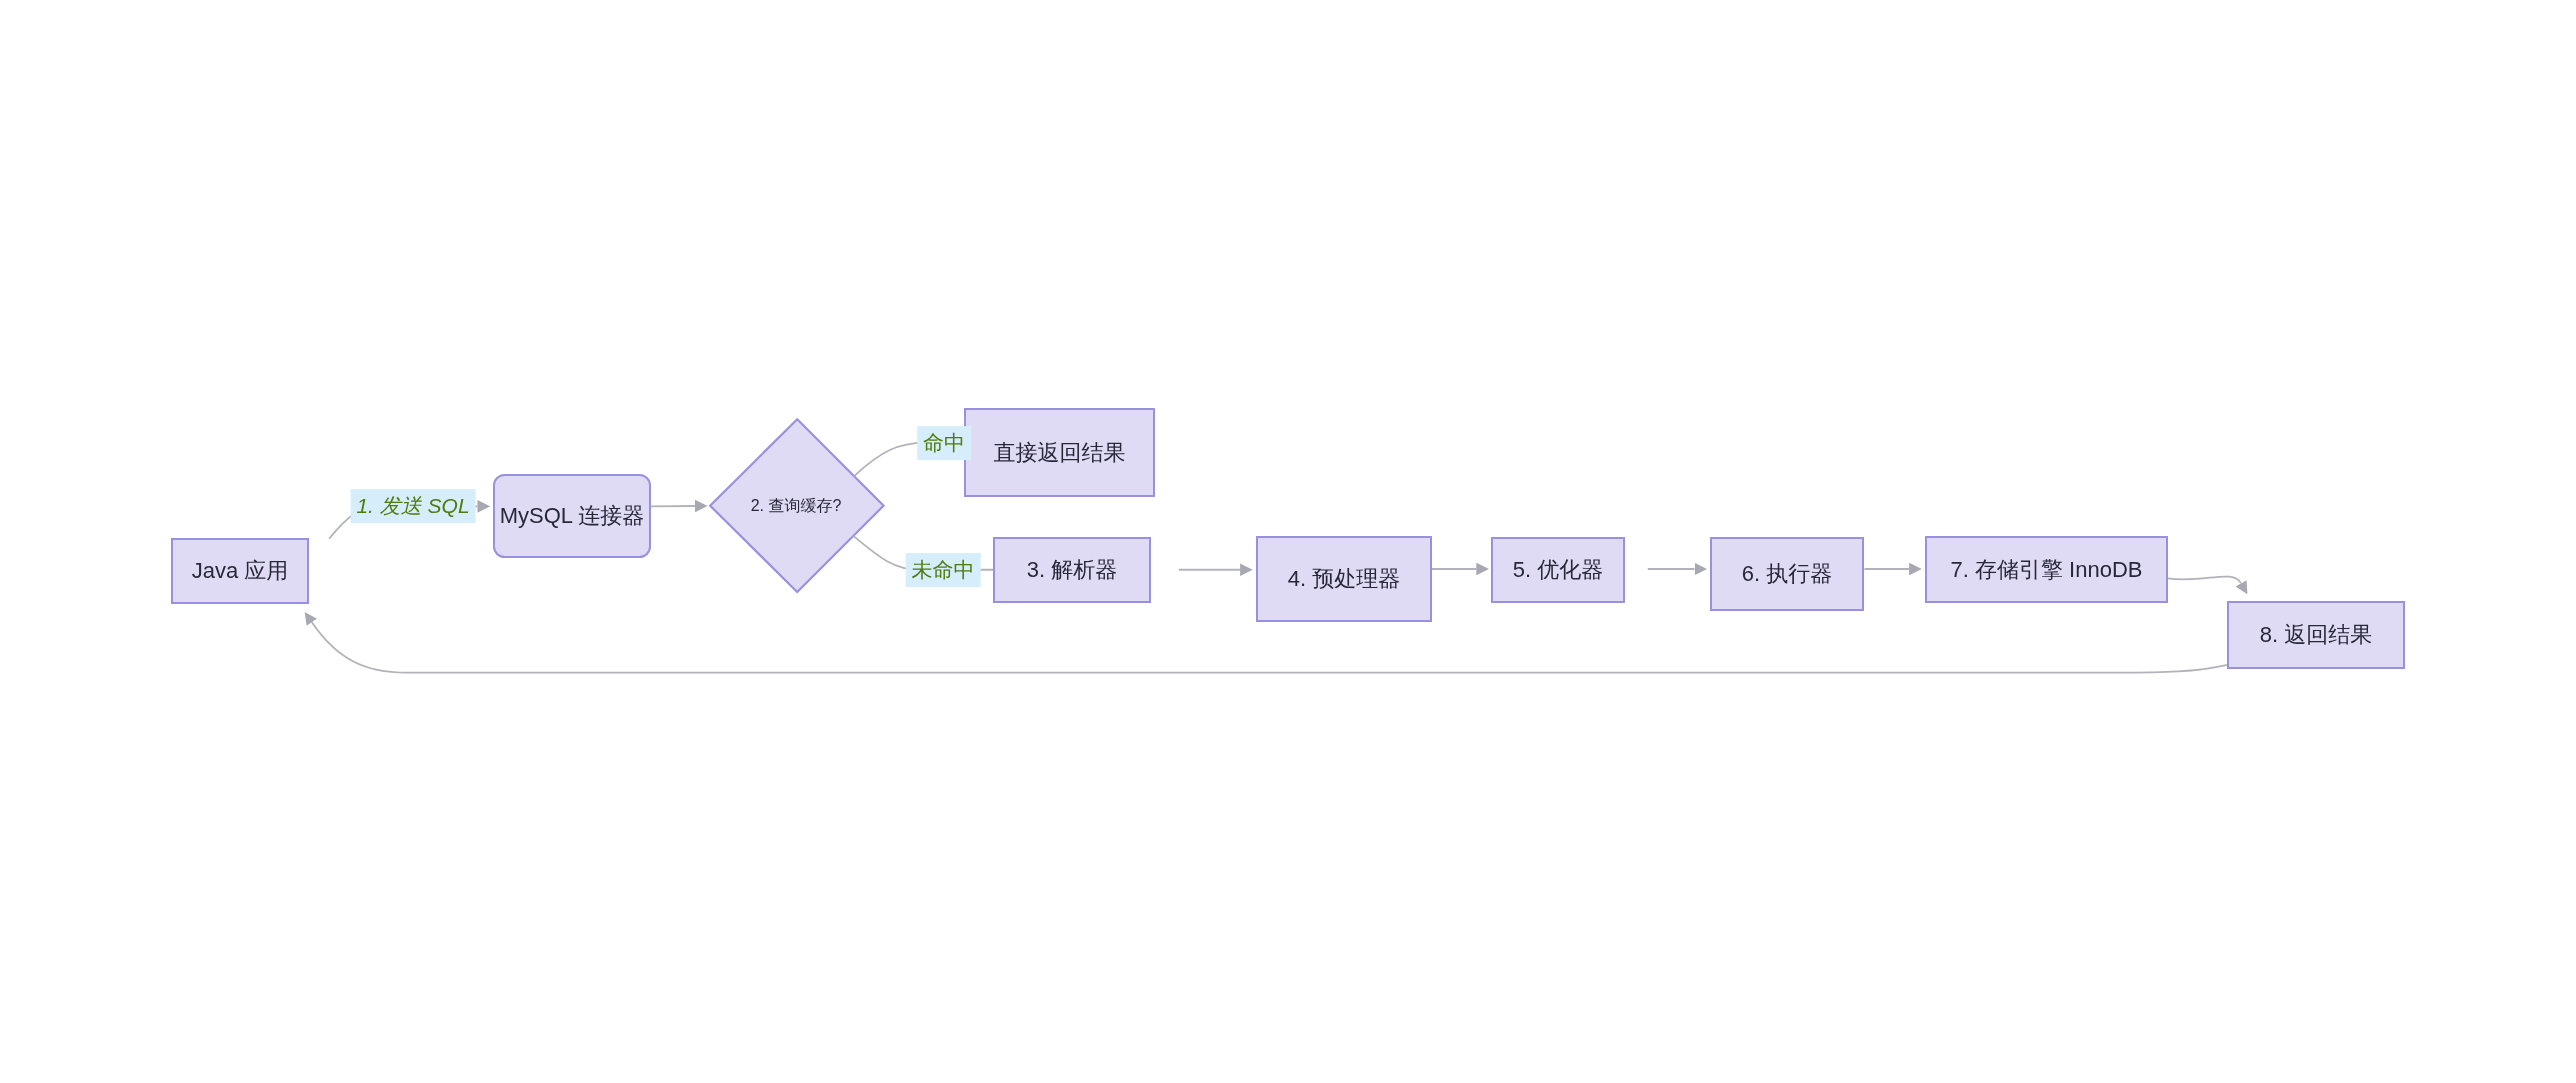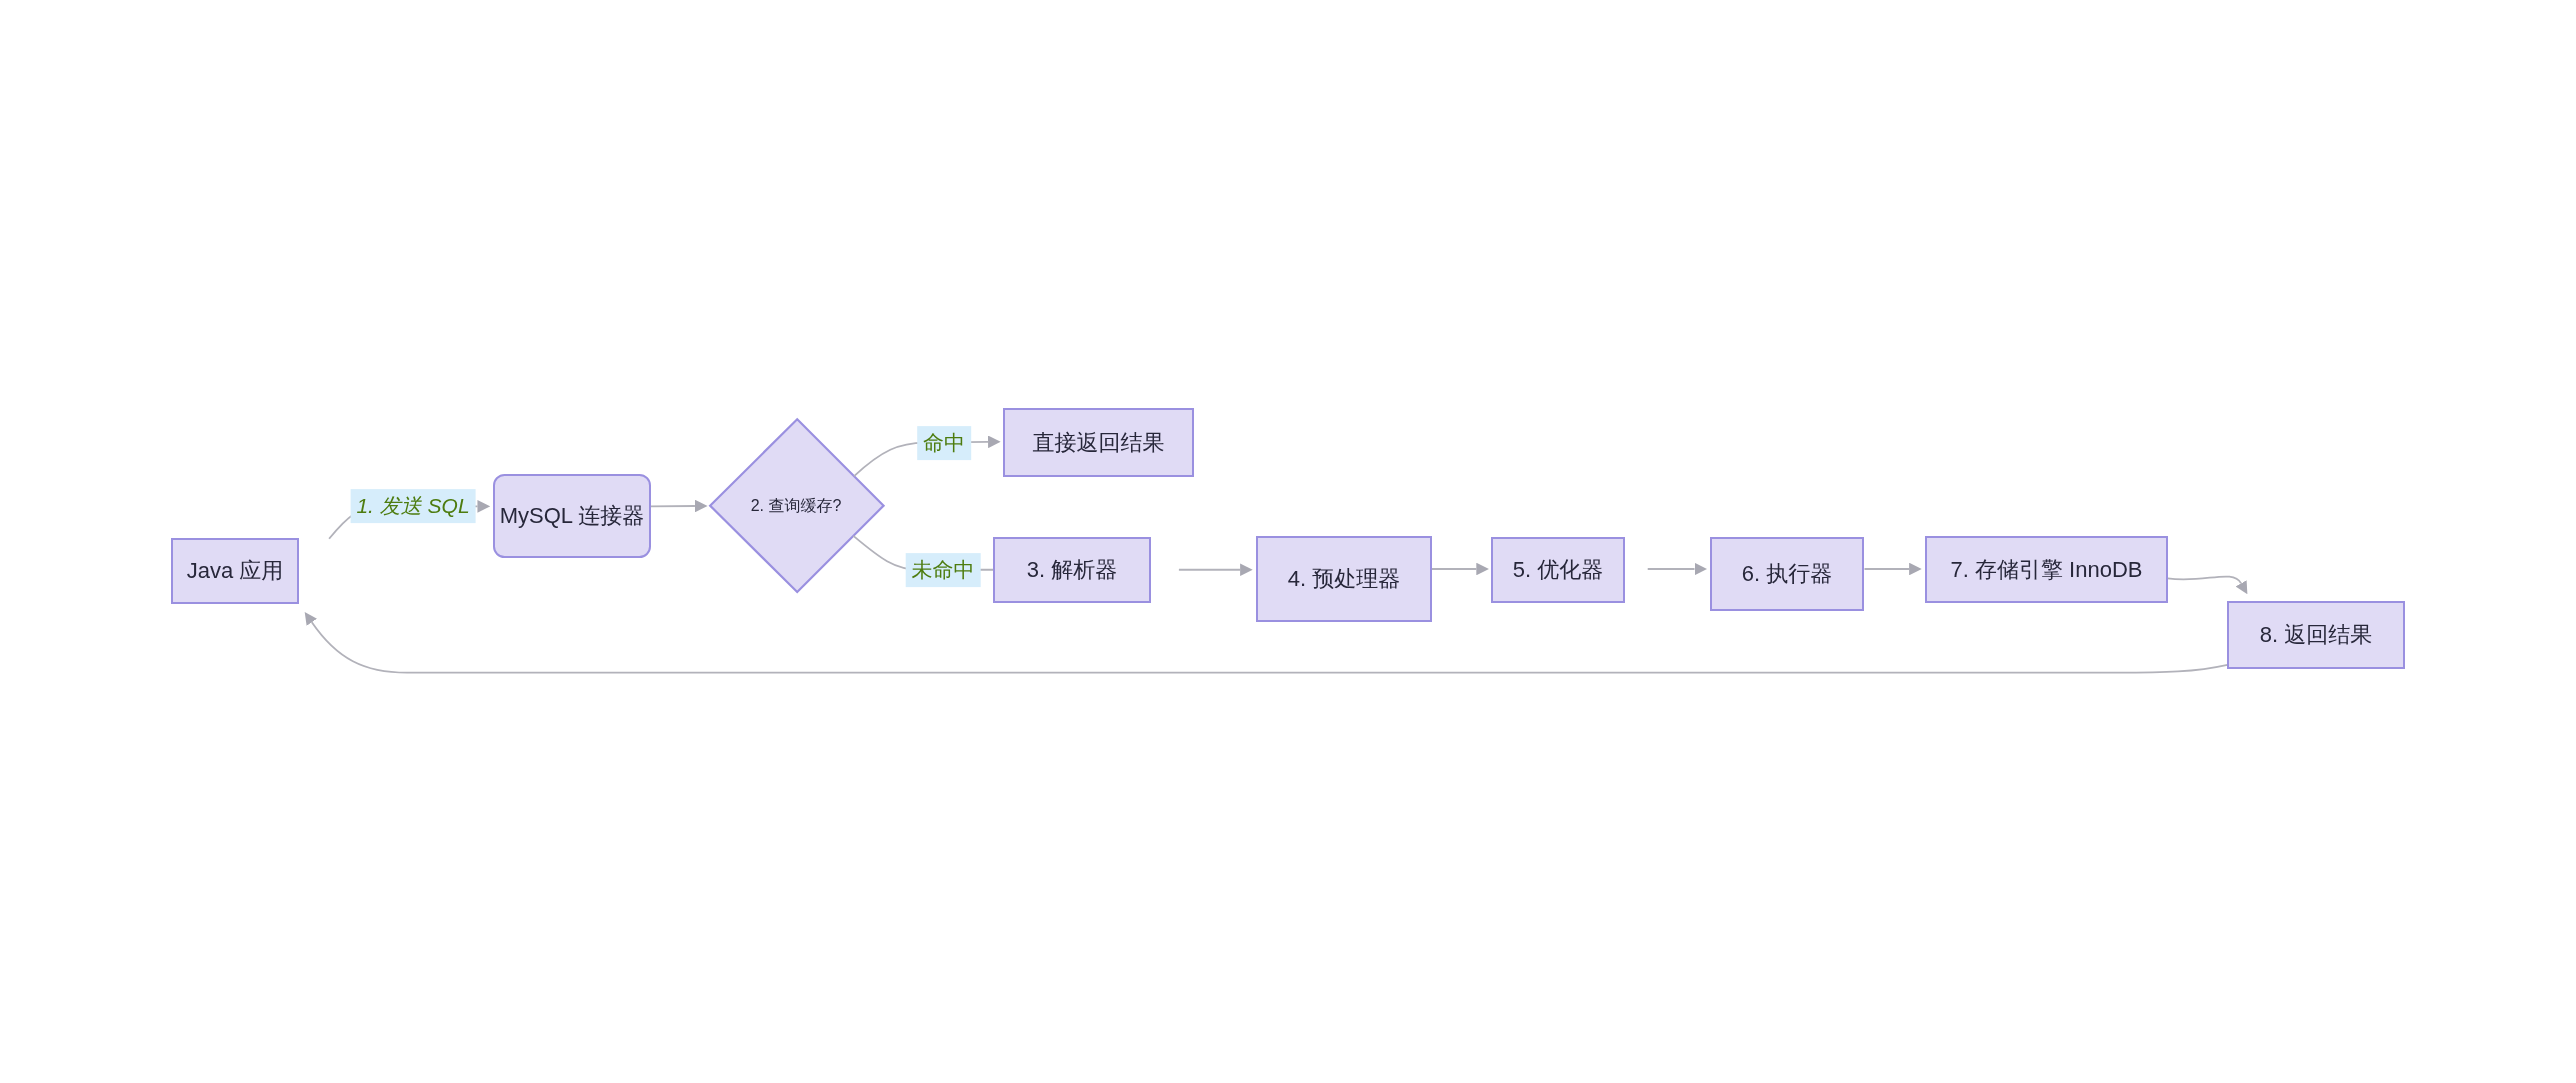--- a/index.html
+++ b/index.html
@@ -16,23 +16,23 @@
     position:absolute;
     box-sizing:border-box;
     background:#e0dbf5;
     border:2.2px solid #9a90e0;
     display:flex;align-items:center;justify-content:center;
     font-size:22px;color:#27273a;
     white-space:nowrap;
     z-index:2;
   }
   .node.rounded{border-radius:11.5px;}
-  #n-java-app      {left:171px;  top:538px; width:128px; height:66px;}
+  #n-java-app      {left:171px;  top:538px; width:138px; height:66px;}
   #n-mysql-conn    {left:493px;  top:474px; width:158px; height:84px;}
-  #n-direct-return {left:1003px; top:408px; width:191px; height:69px;}
+  #n-direct-return {left:964px; top:408px; width:191px; height:89px;}
   #n-parser        {left:993px; top:537px; width:158px; height:66px;}
   #n-preprocessor  {left:1256px; top:536px; width:176px; height:86px;}
   #n-optimizer     {left:1491px; top:537px; width:134px; height:66px;}
   #n-executor      {left:1710px; top:537px; width:154px; height:74px;}
   #n-storage       {left:1925px; top:536px; width:243px; height:67px;}
   #n-return-result {left:2227px; top:601px; width:178px; height:68px;}
   .diamond-label{
     position:absolute;left:796px;top:506px;
     transform:translate(-50%,-50%);
     font-size:16px;color:#27273a;white-space:nowrap;z-index:2;

